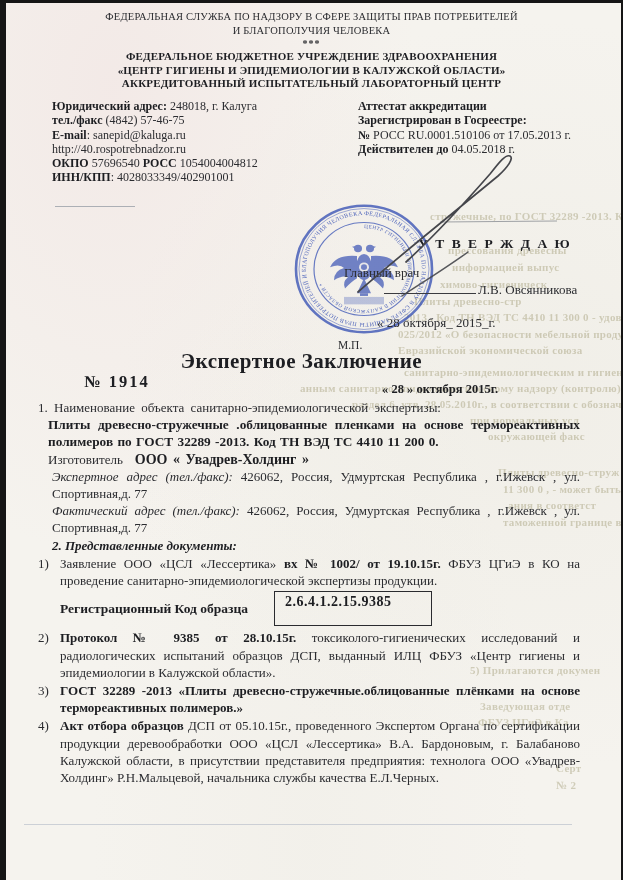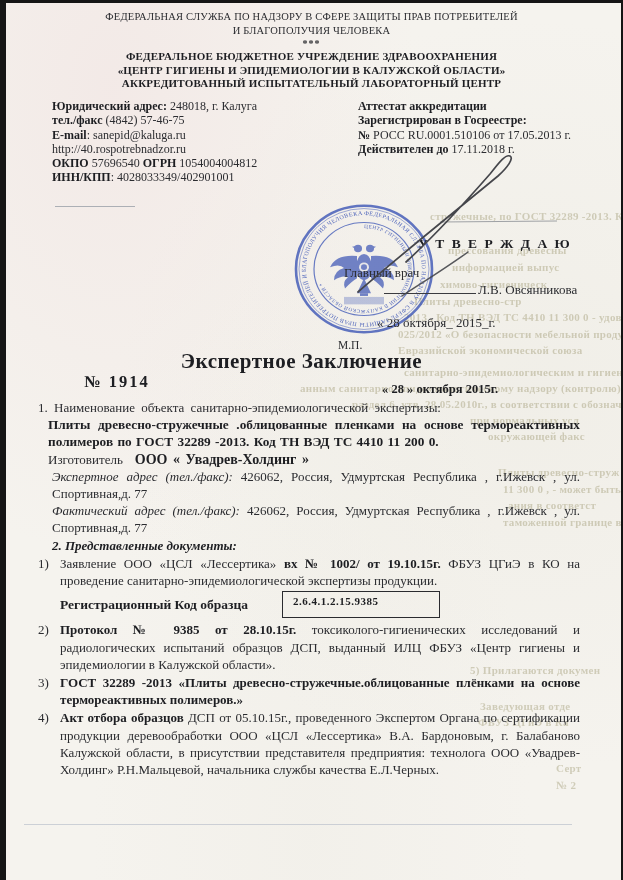--- a/index.html
+++ b/index.html
@@ -66,21 +66,21 @@
   .p1{word-spacing:3px;}
   .prod{font-weight:bold;color:#1d1e22;padding-left:10px;font-size:13.3px;word-spacing:1px;}
   .manu{padding-left:10px;}
   .manu .name{font-weight:bold;font-size:14px;color:#1d1e22;word-spacing:2px;}
   .addr{padding-left:14px;}
   .sec2{padding-left:14px;font-weight:bold;font-style:italic;color:#1d1e22;margin-top:1px;}
   .li{position:relative;padding-left:22px;margin-top:1px;}
   .li .m{position:absolute;left:0;top:0;}
   .regrow{padding-left:22px;margin:2px 0 3px 0;display:flex;align-items:center;gap:26px;}
   .regrow .rl{font-weight:bold;color:#1d1e22;font-size:13.5px;}
-  .regbox{border:1.6px solid #2a2b2f;padding:1px 16px 7px 10px;font-weight:bold;font-size:11px;color:#1d1e22;letter-spacing:.5px;min-width:130px;margin-left:8px;}
+  .regbox{border:1.6px solid #2a2b2f;padding:1px 16px 15px 10px;font-weight:bold;font-size:14px;color:#1d1e22;letter-spacing:.5px;min-width:130px;}
   .bold-doc{font-weight:bold;color:#1d1e22;}
   .bottomrule{position:absolute;left:24px;top:824px;width:548px;border-top:1px solid #c4c9d1;opacity:.85;z-index:3;}
 </style>
 </head>
 <body>
 
 <div class="page">
 
   <div class="bleedlayer">
       <span class="bleed" style="left: 430px; top: 210px;">стружечные, по ГОСТ 32289 -2013. Код ТН В</span>
@@ -114,30 +114,30 @@
     <div class="l2">ФЕДЕРАЛЬНОЕ БЮДЖЕТНОЕ УЧРЕЖДЕНИЕ ЗДРАВООХРАНЕНИЯ</div>
     <div class="l2">«ЦЕНТР ГИГИЕНЫ И ЭПИДЕМИОЛОГИИ В КАЛУЖСКОЙ ОБЛАСТИ»</div>
     <div class="l2">АККРЕДИТОВАННЫЙ ИСПЫТАТЕЛЬНЫЙ ЛАБОРАТОРНЫЙ ЦЕНТР</div>
   </div>
 
   <div class="contacts">
     <div class="row"><span class="b">Юридический адрес:</span><span> 248018, г. Калуга</span></div>
     <div class="row"><span class="b">тел./факс</span><span>  (4842) 57-46-75</span></div>
     <div class="row"><span class="b">E-mail</span><span>: sanepid@kaluga.ru</span></div>
     <div class="row">http://40.rospotrebnadzor.ru</div>
-    <div class="row"><span class="b">ОКПО</span><span>  57696540 </span><span class="b">ОГРН</span><span> 1054004004812</span></div>
+    <div class="row"><span class="b">ОКПО</span><span>  57696540 </span><span class="b">РОСС</span><span> 1054004004812</span></div>
     <div class="row"><span class="b">ИНН/КПП</span><span>: 4028033349/402901001</span></div>
   </div>
   <div class="hr-short"></div>
 
   <div class="accred">
     <div class="row b">Аттестат аккредитации</div>
     <div class="row b">Зарегистрирован в Госреестре:</div>
     <div class="row"><span class="b">№</span><span> РОСС RU.0001.510106 от 17.05.2013 г.</span></div>
-    <div class="row"><span class="b">Действителен до</span><span> 17.11.2018 г.</span></div>
+    <div class="row"><span class="b">Действителен до</span><span> 04.05.2018 г.</span></div>
   </div>
 
   <svg class="stamp" viewBox="0 0 144 132">
     <g transform="translate(72,66) scale(1,0.93)">
       <circle r="68" fill="none" stroke="#3a53b5" stroke-width="2.6" opacity=".9"></circle>
       <circle r="65" fill="none" stroke="#3a53b5" stroke-width=".8" opacity=".7"></circle>
       <circle r="50" fill="none" stroke="#3a53b5" stroke-width="1.2" opacity=".85"></circle>
       <defs>
         <path id="ring1" d="M0,-58 a58,58 0 1,1 -0.01,0"></path>
         <path id="ring2" d="M0,-44 a44,44 0 1,1 -0.01,0"></path>

